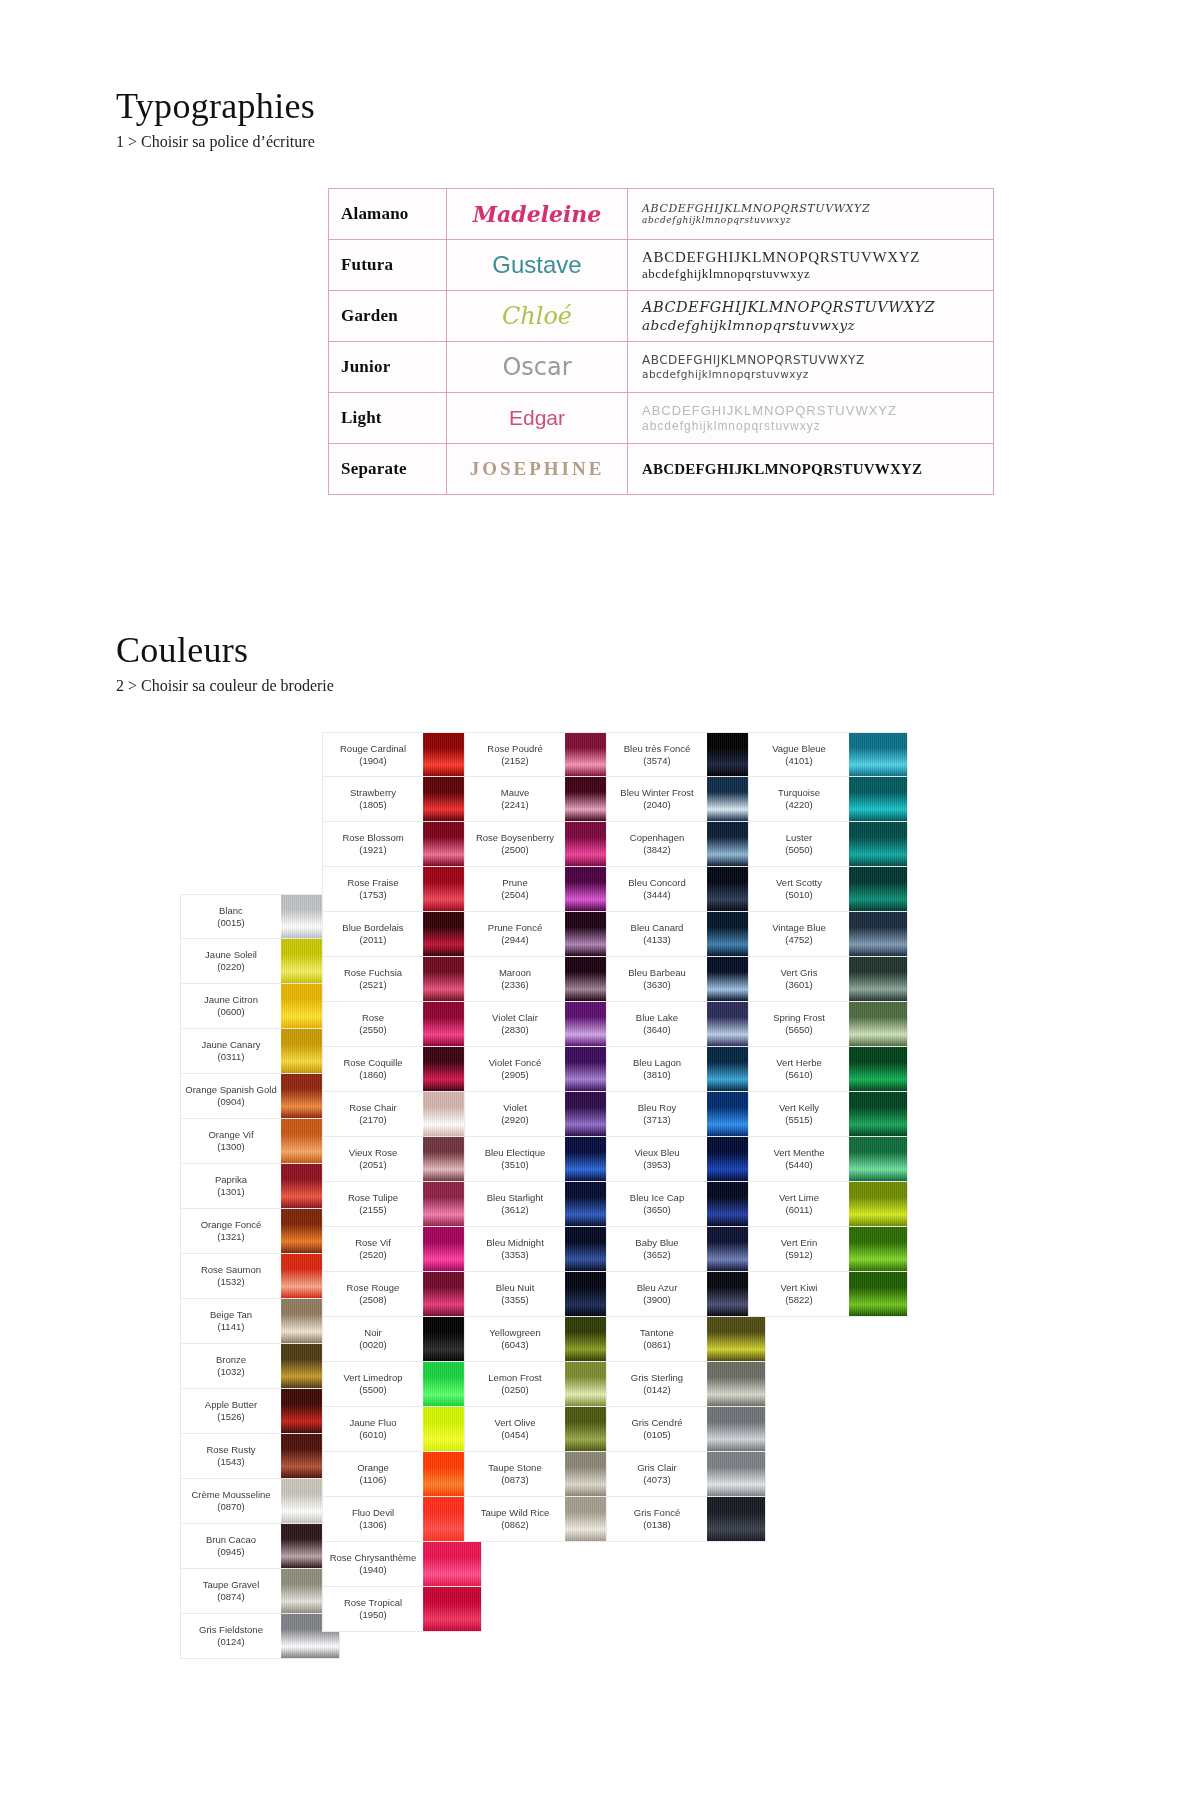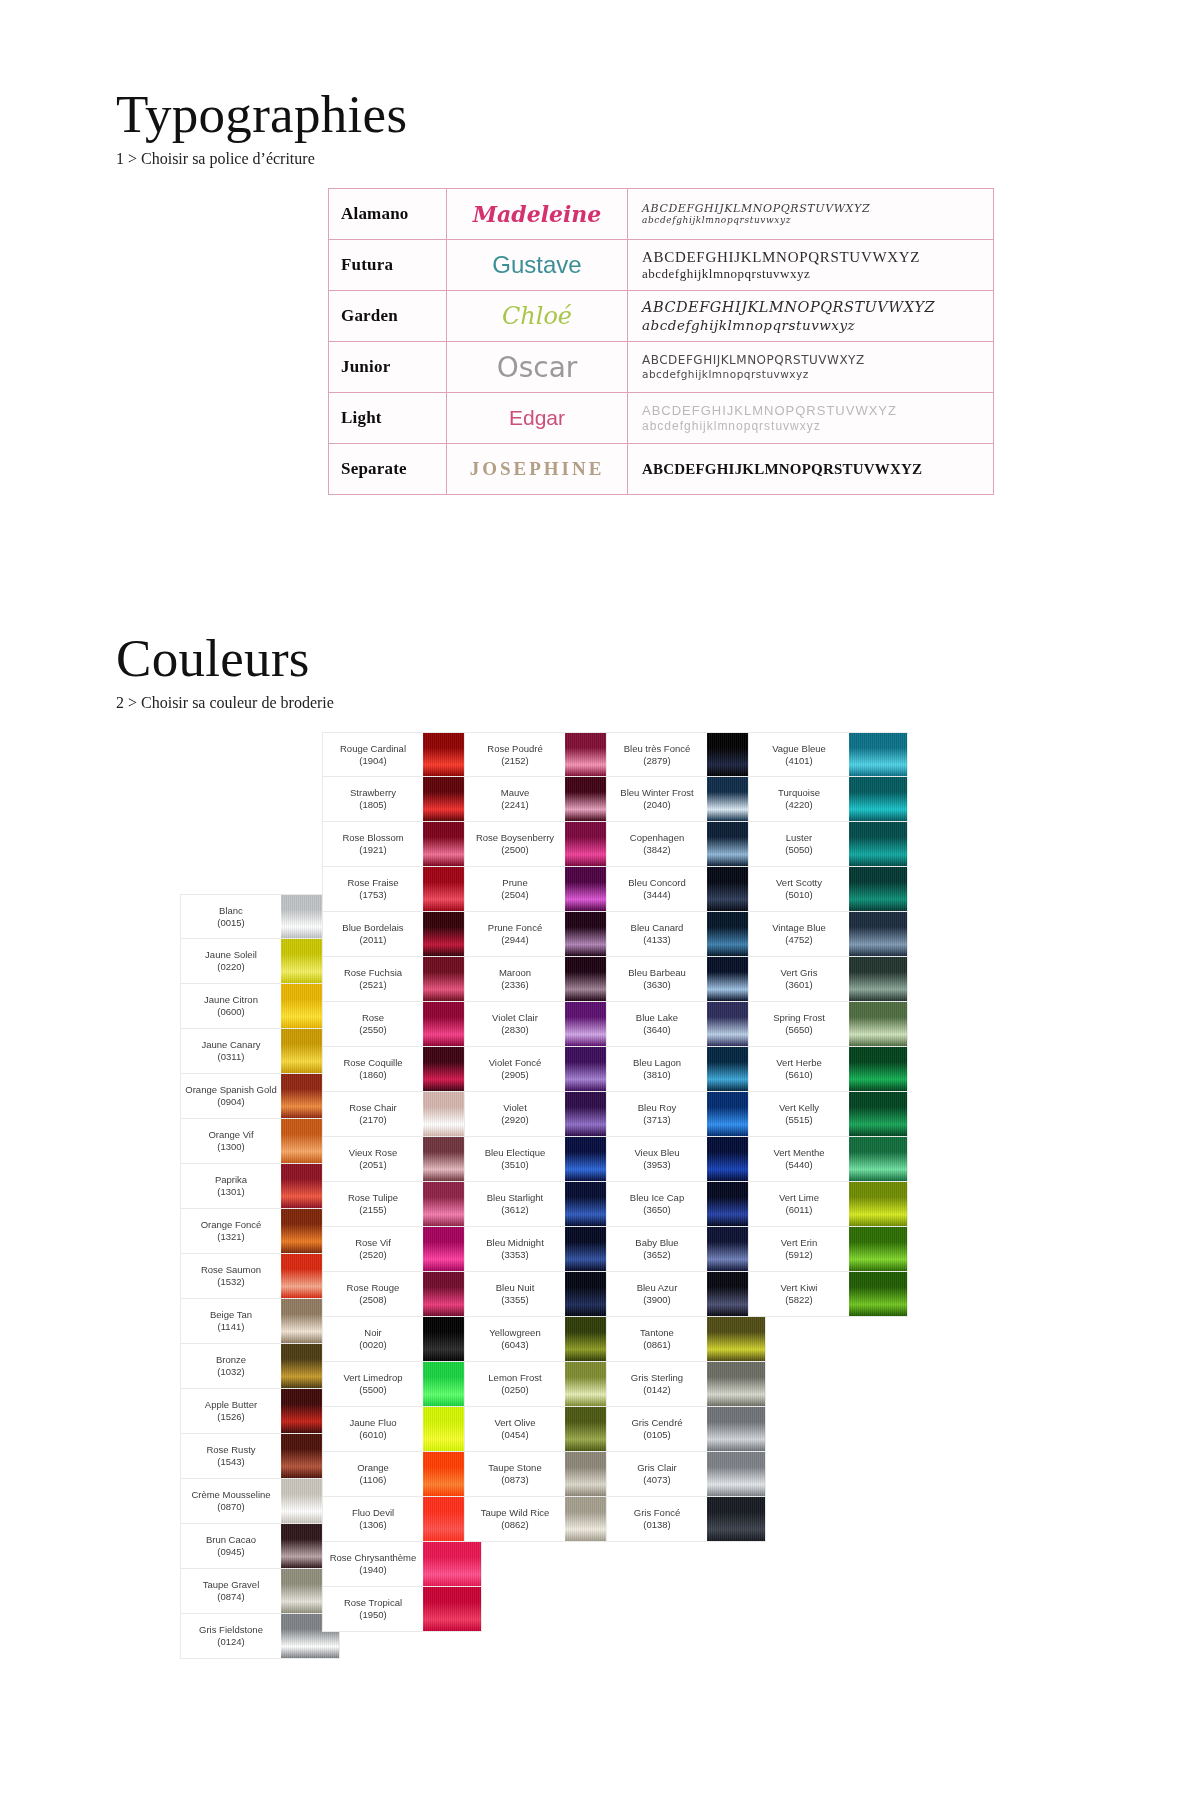--- a/index.html
+++ b/index.html
@@ -13,21 +13,21 @@
     position:relative;
     width:1200px;
     height:1805px;
     background:#fff;
     overflow:hidden;
   }
 
   
   .section-title{
     font-family:"Liberation Serif", serif;
-    font-size:53px;
+    font-size:36px;
     font-weight:400;
     letter-spacing:.3px;
     color:#111;
     margin:0;
     line-height:1;
   }
   .section-sub{
     font-family:"Liberation Serif", serif;
     font-size:16px;
     color:#222;
@@ -76,21 +76,21 @@
   }
   .alpha-up{display:block;}
   .alpha-lo{display:block;}
 
   
   .s-alamano{font-family:"DejaVu Serif", serif;font-style:italic;font-weight:700;font-size:22px;color:#d4326f;}
   .s-anglaise{font-family:"DejaVu Serif", serif;font-style:italic;font-weight:700;font-size:23px;color:#7d3a6b;}
   .s-classique{font-family:"Liberation Serif", serif;font-size:26px;color:#e08040;}
   .s-futura{font-family:"Liberation Sans", sans-serif;font-size:24px;color:#3a8f96;}
   .s-garden{font-family:"DejaVu Serif", serif;font-style:italic;font-size:24px;color:#a8c64a;}
-  .s-junior{font-family:"DejaVu Sans", sans-serif;font-size:28px;color:#9a9a9a;}
+  .s-junior{font-family:"DejaVu Sans", sans-serif;font-size:24px;color:#9a9a9a;}
   .s-light{font-family:"Liberation Sans", sans-serif;font-size:21px;color:#cc4f78;}
   .s-separate{font-family:"Liberation Serif", serif;font-weight:700;font-size:19px;color:#b39e86;letter-spacing:3px;}
 
   .a-alamano{font-family:"DejaVu Serif", serif;font-style:italic;font-size:11px;letter-spacing:.6px;color:#3a3a3a;}
   .a-alamano .alpha-lo{font-size:9px;}
   .a-anglaise{font-family:"DejaVu Serif", serif;font-style:italic;font-weight:700;font-size:10.5px;letter-spacing:.8px;color:#3a3a3a;}
   .a-anglaise .alpha-lo{font-size:8.5px;font-weight:400;}
   .a-classique{font-family:"Liberation Serif", serif;font-size:15px;letter-spacing:.7px;color:#2b2b2b;}
   .a-classique .alpha-lo{font-size:13px;letter-spacing:.5px;}
   .a-futura{font-family:"Liberation Serif", serif;font-size:15px;letter-spacing:.7px;color:#2b2b2b;}
@@ -611,21 +611,21 @@
             <span class="nm">Taupe Wild Rice</span>
             <span class="cd">(0862)</span>
           </div>
           <div class="sw-chip" style="background: linear-gradient(rgb(163, 157, 140) 0%, rgb(163, 157, 140) 34%, rgb(239, 235, 224) 74%, rgb(163, 157, 140) 100%);"></div>
         </div>
       </div>
       <div class="col-stack" style="left: 426px; top: 0px;">
         <div class="swatch-row">
           <div class="sw-label">
             <span class="nm">Bleu très Foncé</span>
-            <span class="cd">(2879)</span>
+            <span class="cd">(3574)</span>
           </div>
           <div class="sw-chip" style="background: linear-gradient(rgb(0, 0, 0) 0%, rgb(0, 0, 0) 34%, rgb(27, 35, 64) 74%, rgb(0, 0, 0) 100%);"></div>
         </div>
         <div class="swatch-row">
           <div class="sw-label">
             <span class="nm">Bleu Winter Frost</span>
             <span class="cd">(2040)</span>
           </div>
           <div class="sw-chip" style="background: linear-gradient(rgb(13, 42, 70) 0%, rgb(13, 42, 70) 34%, rgb(219, 233, 244) 74%, rgb(13, 42, 70) 100%);"></div>
         </div>

